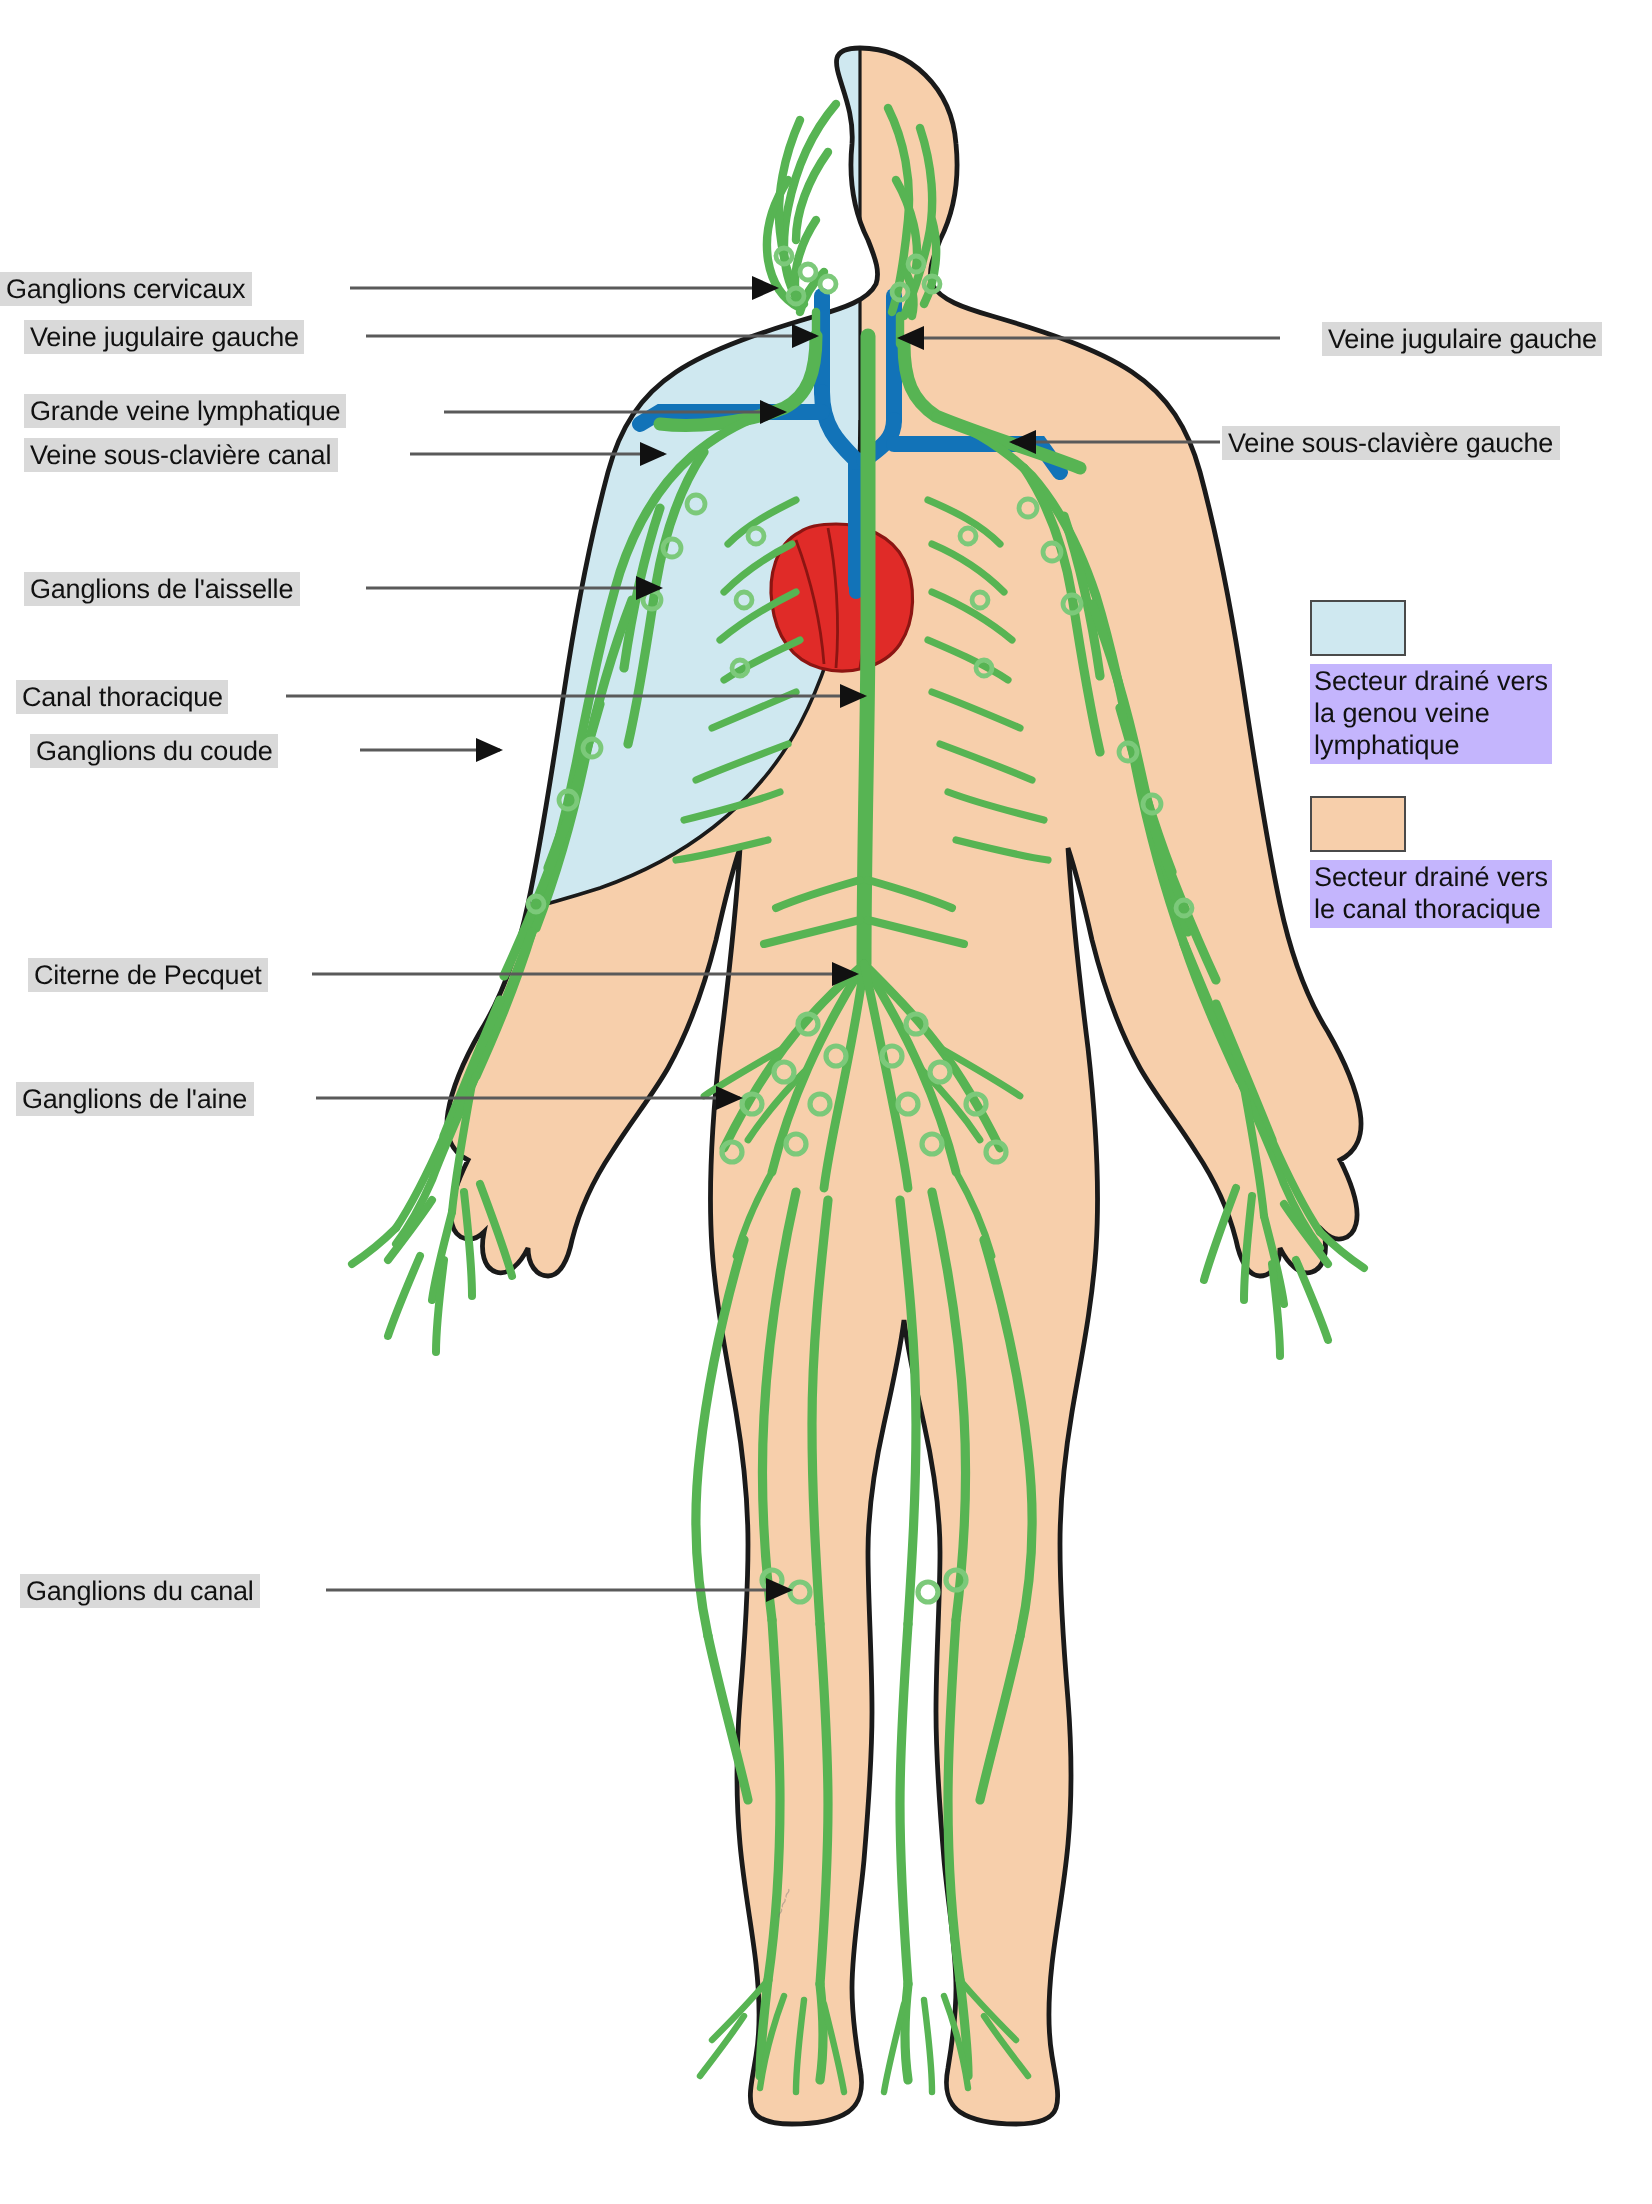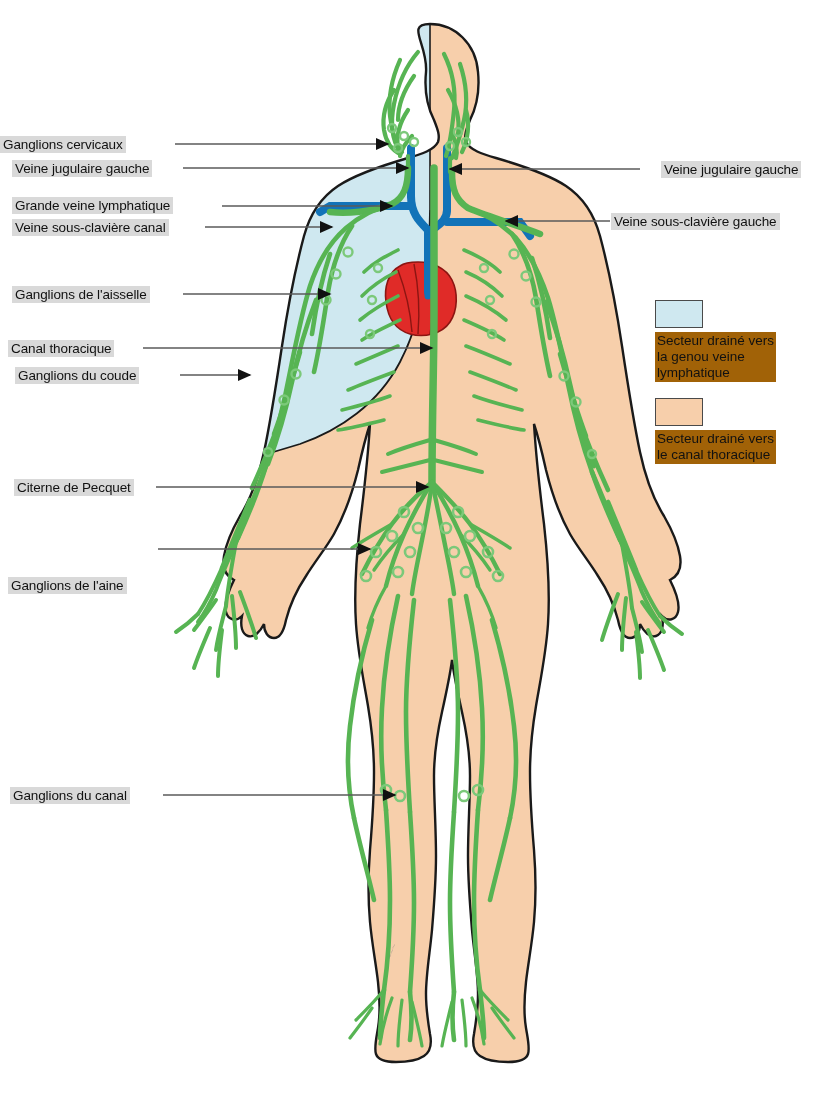--- a/index.html
+++ b/index.html
@@ -9,21 +9,21 @@
   svg.layer{position:absolute;left:0;top:0;width:826px;height:1102px;}
 
   .lbl{position:absolute;font-size:13.5px;color:#111;white-space:nowrap;
        background:#d9d9d9;padding:1px 3px;line-height:15px;letter-spacing:-0.1px;}
 
   .legend{position:absolute;left:655px;top:300px;width:165px;}
   .legend-block{margin-bottom:16px;}
   .swatch{width:48px;height:28px;border:1.6px solid #4a4a4a;box-sizing:border-box;}
   .swatch.blue{background:#cfe8f0;}
   .swatch.peach{background:#f7cfab;}
-  .legend-text{font-size:13.5px;color:#111;line-height:16px;background:#a16207;
+  .legend-text{font-size:13.5px;color:#111;line-height:16px;background:#c4b5fd;
                display:inline-block;padding:1px 2px;margin-top:4px;}
   .legend-text span{display:block;}
 </style>
 </head>
 <body>
 
 <div id="stage">
 
   <svg class="layer" viewBox="0 0 826 1102">
     <defs>
@@ -445,21 +445,21 @@
   <div class="lbl" style="left:12px;top:219px;">Veine sous-clavière canal</div>
 
   <div class="lbl" style="left:12px;top:286px;">Ganglions de l'aisselle</div>
 
   <div class="lbl" style="left:8px;top:340px;text-align:right;">Canal thoracique</div>
 
   <div class="lbl" style="left:15px;top:367px;">Ganglions du coude</div>
 
   <div class="lbl" style="left:14px;top:479px;">Citerne de Pecquet</div>
 
-  <div class="lbl" style="left:8px;top:541px;margin-top:36px;">Ganglions de l'aine</div>
+  <div class="lbl" style="left:8px;top:541px;">Ganglions de l'aine</div>
 
   <div class="lbl" style="left:10px;top:787px;">Ganglions du canal</div>
 
   <div class="lbl" style="left:661px;top:161px;">Veine jugulaire gauche</div>
 
   <div class="lbl" style="left:611px;top:213px;">Veine sous-clavière gauche</div>
 
   <div class="legend">
 
     <div class="legend-block">

